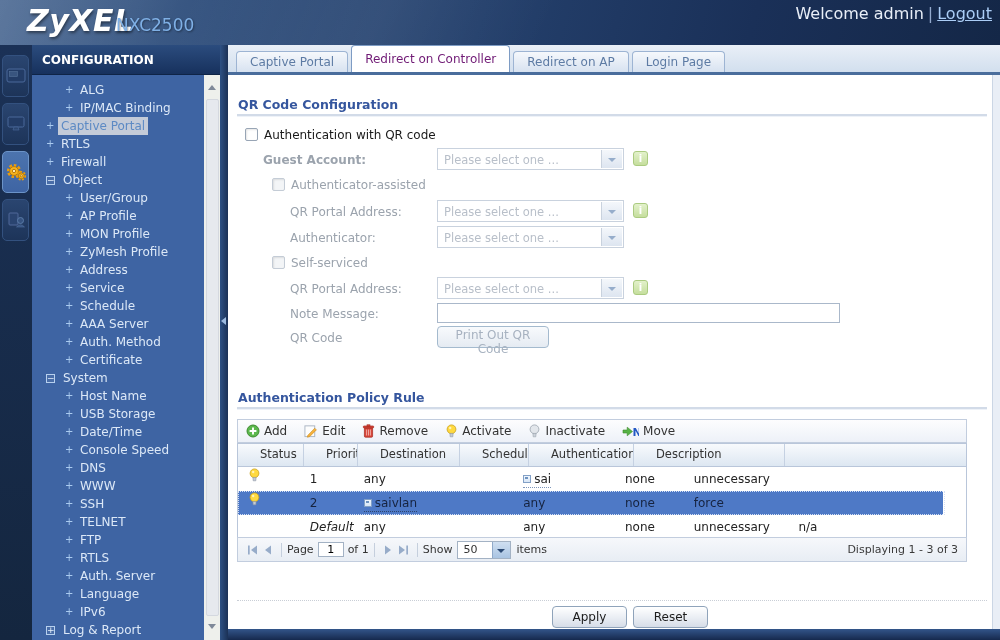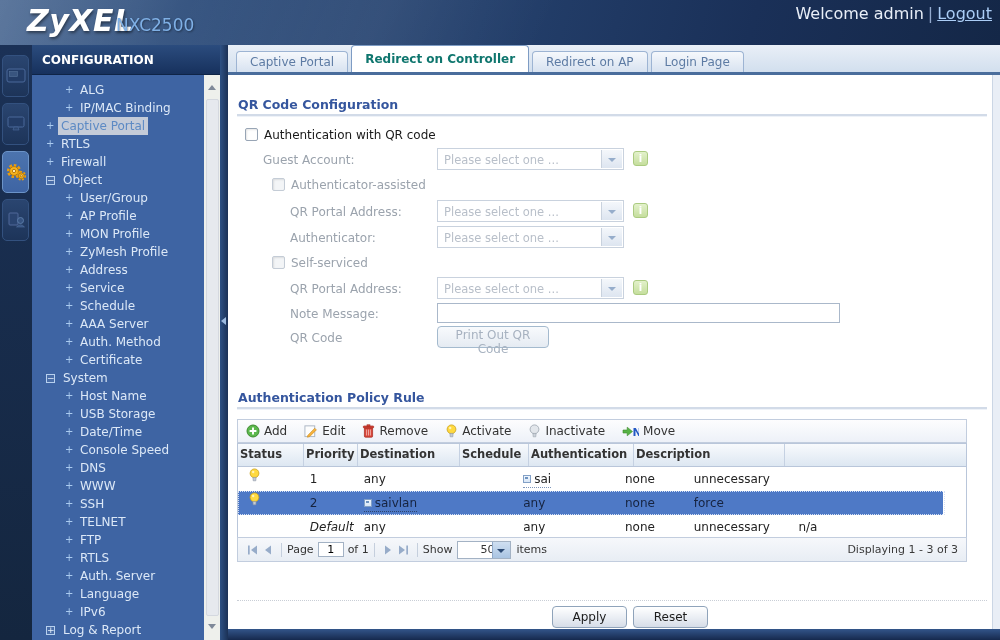--- a/index.html
+++ b/index.html
@@ -52,21 +52,21 @@
   .collapse-arrow{position:absolute;left:1px;top:272px;width:0;height:0;
     border-top:4px solid transparent;border-bottom:4px solid transparent;border-right:5px solid #9dbbe0;}
   
   .tabs-strip{position:absolute;left:228px;top:45px;width:772px;height:27px;
     background:linear-gradient(#e9eff7,#d2dfee);}
   .tab-underline{position:absolute;left:228px;top:72px;width:772px;height:3px;background:#4a6d9c;}
   .tabbar{position:absolute;left:236px;top:45px;width:760px;height:27px;display:flex;align-items:flex-end;gap:3px;z-index:3;}
   .tab{height:20px;line-height:20px;padding:0 13px;font-size:12px;color:#5d7ba4;
     background:linear-gradient(#f5f8fc,#d7e2f0);border:1px solid #9db4d3;border-bottom:none;
     border-radius:4px 4px 0 0;cursor:pointer;box-sizing:content-box;}
-  .tab.active{height:26px;line-height:26px;background:#ffffff;color:#0f766e;font-weight:bold;
+  .tab.active{height:26px;line-height:26px;background:#ffffff;color:#701a75;font-weight:normal;
     border-color:#7e9cc4;position:relative;z-index:4;}
   
   .content{position:absolute;left:228px;top:75px;width:900px;height:554px;background:#ffffff;}
   .right-strip{position:absolute;left:764px;top:0;width:8px;height:554px;background:#e9eef6;border-left:1px solid #cbd6e5;}
   .sec-title{position:absolute;font-size:12.5px;font-weight:bold;color:#35569e;}
   .sec-divider{position:absolute;height:2px;background:#d2dbe8;border-bottom:1px solid #eef2f8;}
   .flabel{position:absolute;font-size:12px;color:#9ba3ad;white-space:nowrap;}
   .flabel.black{color:#1a1a1a;}
   .cb{position:absolute;width:13px;height:13px;box-sizing:border-box;background:#fff;
     border:1px solid #98a5b5;border-radius:2px;box-shadow:inset 1px 1px 2px rgba(0,0,0,.10);cursor:pointer;}
@@ -90,21 +90,21 @@
   .tb{position:absolute;left:9px;top:344px;width:730px;height:24px;box-sizing:border-box;
     border:1px solid #c2cdde;background:linear-gradient(#fdfdfe,#edf1f8);
     display:flex;align-items:center;padding-left:8px;}
   .tb-item{display:flex;align-items:center;margin-right:17px;font-size:12px;color:#333;cursor:pointer;}
   .tb-item .ic{margin-right:4px;display:inline-flex;align-items:center;}
   
   .tbl{position:absolute;left:9px;top:368px;width:730px;box-sizing:border-box;
     border:1px solid #b9c6da;background:#fff;}
   .thead{display:flex;height:22px;background:linear-gradient(#f8fafd,#dde7f2);border-bottom:1px solid #b9c6da;}
   .th{box-sizing:border-box;border-right:1px solid #c5d1e2;font-size:11.5px;color:#333;
-    padding-left:2px;line-height:21px;overflow:hidden;white-space:nowrap;font-weight:bold;}
+    padding-left:22px;line-height:21px;overflow:hidden;white-space:nowrap;}
   .th:last-child{border-right:none;}
   .tr{display:flex;height:24px;position:relative;}
   .td{box-sizing:border-box;padding-left:6px;font-size:12px;color:#222;height:24px;line-height:24px;
     overflow:hidden;white-space:nowrap;}
   .td.status-cell{display:flex;align-items:center;padding-left:10px;}
   .tr.sel .td:not(.filler){background:#4e79c6;color:#16233f;}
   .tr.sel::after{content:"";position:absolute;left:0;top:0;width:705px;height:22px;
     border:1px dotted #d5e0f5;pointer-events:none;}
   .ref-wrap{display:inline-flex;align-items:center;border-bottom:1px dotted #7d96bb;line-height:14px;height:16px;}
   .tr.sel .ref-wrap{border-bottom-color:#2c4470;}
@@ -114,21 +114,21 @@
   
   .pgbar{position:absolute;left:9px;top:462px;width:730px;height:25px;box-sizing:border-box;
     border:1px solid #c2cdde;background:linear-gradient(#f6f8fb,#e8edf4);
     display:flex;align-items:center;font-size:11px;color:#333;padding-left:6px;}
   .pg-btn{width:16px;height:16px;display:flex;align-items:center;justify-content:center;cursor:pointer;}
   .pg-sep{width:1px;height:14px;background:#c5cfdd;margin:0 5px;}
   .pg-input{width:26px;height:15px;box-sizing:border-box;border:1px solid #a3b2c4;font-size:11px;
     text-align:center;background:#fff;margin:0 4px;font-family:inherit;}
   .show-dd{display:inline-flex;width:54px;height:18px;box-sizing:border-box;border:1px solid #a3b2c4;
     background:#fff;margin:0 5px;position:relative;cursor:pointer;}
-  .show-dd .sv{font-size:11px;padding-left:22px;line-height:16px;}
+  .show-dd .sv{font-size:11px;padding-left:5px;line-height:16px;}
   .show-dd .sbtn{position:absolute;right:0;top:0;width:17px;height:100%;
     background:linear-gradient(#cfdff1,#a9c4e2);border-left:1px solid #8fa9c9;}
   .show-dd .sbtn::after{content:"";position:absolute;left:4px;top:7px;
     border-left:4px solid transparent;border-right:4px solid transparent;border-top:4px solid #2c4a74;}
   .pg-display{margin-left:auto;padding-right:8px;font-size:11px;color:#3a3a3a;}
   .dotted-line{position:absolute;left:9px;top:525px;width:750px;border-top:1px dotted #c9ced6;}
   
   .footer{position:absolute;left:228px;top:629px;width:772px;height:11px;
     background:linear-gradient(#33558a,#16294d);}
 </style>
@@ -324,21 +324,21 @@
 
   <div class="content">
     <div class="right-strip"></div>
 
     <div class="sec-title" style="left:10px;top:22px;">QR Code Configuration</div>
     <div class="sec-divider" style="left:9px;top:39px;width:750px;"></div>
 
     <div class="cb" style="left:17px;top:53px;"></div>
     <div class="flabel black" style="left:36px;top:53px;">Authentication with QR code</div>
 
-    <div class="flabel" style="left:35px;top:78px;">Guest Account:</div>
+    <div class="flabel" style="left:35px;top:78px;font-weight:bold;">Guest Account:</div>
     <div class="dd" style="left:209px;top:73px;">
       <span class="dd-txt">Please select one ...</span>
       <span class="dd-btn"></span>
     </div>
     <div class="info-ic" style="left:405px;top:76px;">i</div>
 
     <div class="cb dis" style="left:44px;top:103px;"></div>
     <div class="flabel" style="left:63px;top:103px;">Authenticator-assisted</div>
 
     <div class="flabel" style="left:62px;top:130px;">QR Portal Address:</div>

